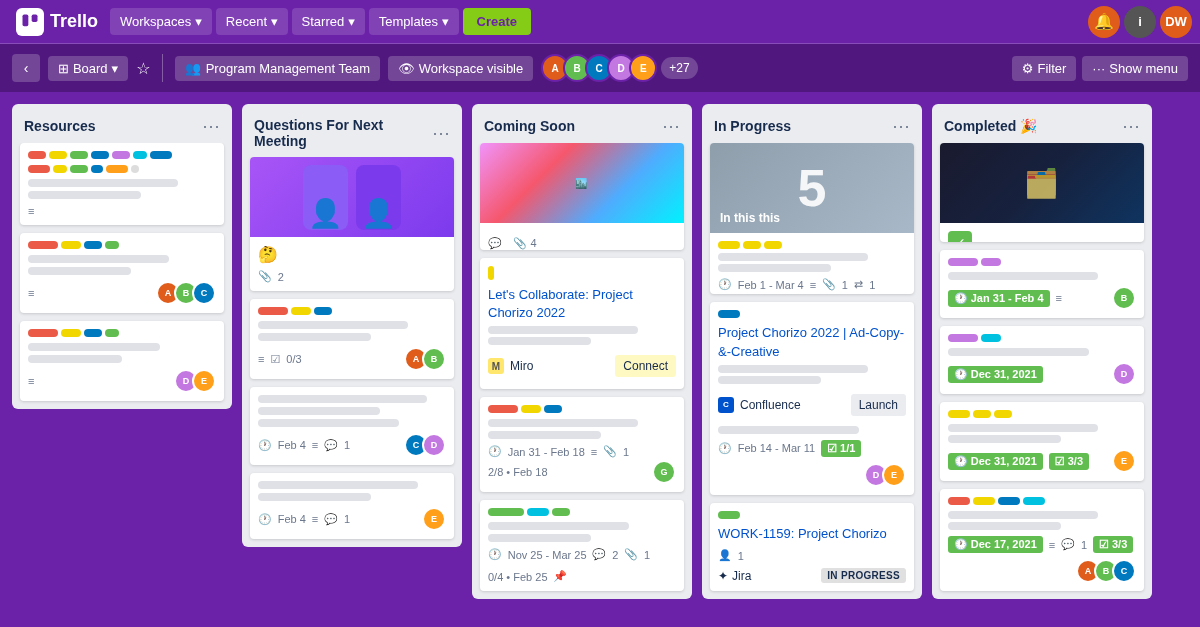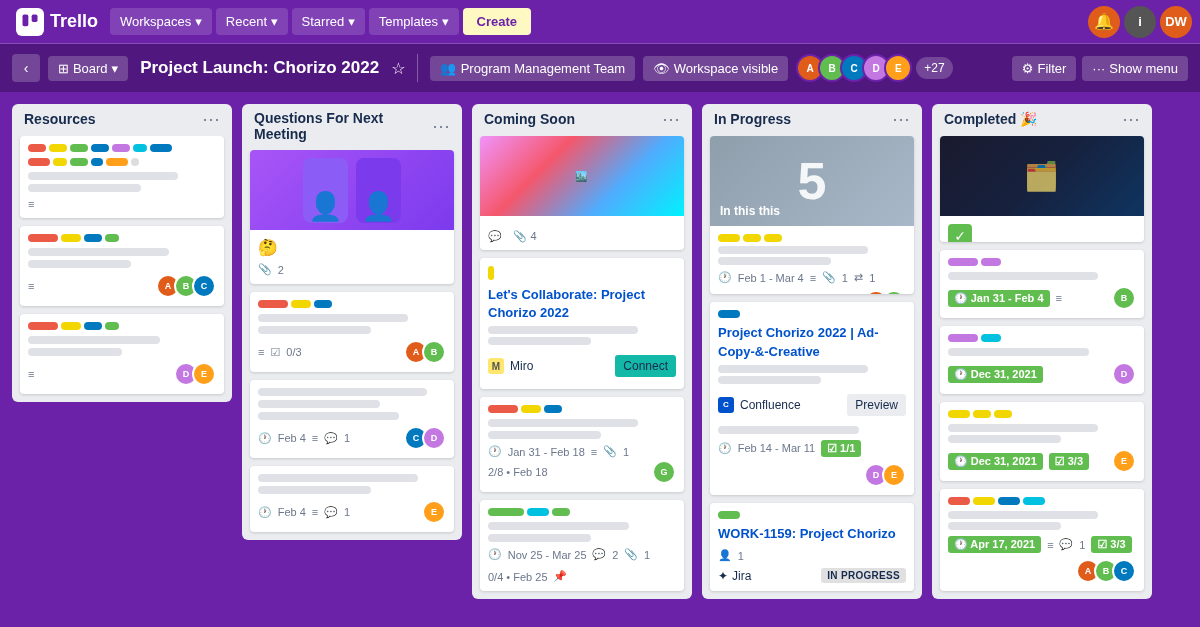--- a/index.html
+++ b/index.html
@@ -20,21 +20,21 @@
       color: white; font-weight: bold; font-size: 18px; padding: 0 8px;
     }
     .nav-logo .logo-icon { width: 28px; height: 28px; background: white; border-radius: 6px; display:flex; align-items:center; justify-content:center; }
     .nav-logo .logo-icon svg { width: 20px; height: 20px; }
     .nav-btn {
       background: rgba(255,255,255,0.15); color: white; border: none;
       padding: 6px 10px; border-radius: 4px; font-size: 13px; cursor: pointer;
       display: flex; align-items: center; gap: 4px;
     }
     .nav-create {
-      background: #fef9c3; color: #6b21a8; border: none;
+      background: #84cc16; color: #6b21a8; border: none;
       padding: 6px 14px; border-radius: 4px; font-size: 13px; font-weight: 600; cursor: pointer;
     }
     .nav-spacer { flex: 1; }
     .nav-search {
       background: rgba(255,255,255,0.9); border: none; border-radius: 4px;
       padding: 6px 10px 6px 30px; font-size: 13px; width: 180px; color: #333;
     }
     .search-wrap { position: relative; }
     .search-wrap::before { content: '🔍'; position: absolute; left: 8px; top: 50%; transform: translateY(-50%); font-size: 12px; }
     .nav-icon-btn {
@@ -123,55 +123,55 @@
       background: #ebecf0;
       border-radius: 6px;
       width: 220px;
       min-width: 220px;
       max-height: 100%;
       display: flex;
       flex-direction: column;
     }
     .list-header {
       display: flex; justify-content: space-between; align-items: center;
-      padding: 6px 12px 8px;
+      padding: 13px 12px 8px;
       font-size: 14px; font-weight: 700; color: #172b4d;
     }
     .list-menu-btn {
       background: none; border: none; cursor: pointer;
       color: #6b778c; font-size: 18px; line-height: 1;
     }
     .list-cards { padding: 0 8px 8px; overflow-y: auto; display: flex; flex-direction: column; gap: 8px; }
 
     
     .card {
       background: white; border-radius: 4px;
       box-shadow: 0 1px 3px rgba(0,0,0,0.15);
       padding: 8px;
       cursor: pointer;
       font-size: 12px;
       color: #172b4d;
     }
-    .card-title { font-size: 13px; color: #172b4d; line-height: 1.4; margin-bottom: 4px; font-weight: bold; }
+    .card-title { font-size: 13px; color: #172b4d; line-height: 1.4; margin-bottom: 4px; }
     .card-title a { color: #0052cc; text-decoration: none; }
     .card-meta { display: flex; align-items: center; gap: 6px; flex-wrap: wrap; margin-top: 6px; color: #6b778c; font-size: 11px; }
     .card-avatars { display: flex; margin-left: auto; }
     .card-avatar {
       width: 24px; height: 24px; border-radius: 50%;
       border: 2px solid white; margin-left: -6px; display: flex;
       align-items: center; justify-content: center; font-size: 9px; font-weight: bold;
     }
     .card-avatar:first-child { margin-left: 0; }
     .badge {
       padding: 2px 6px; border-radius: 3px; font-size: 11px; font-weight: 600;
       display: inline-flex; align-items: center; gap: 3px;
     }
     .badge-green { background: #61bd4f; color: white; }
     .connect-btn {
-      background: #14b8a6; border: none; padding: 4px 8px; border-radius: 3px;
+      background: #fef9c3; border: none; padding: 4px 8px; border-radius: 3px;
       font-size: 12px; cursor: pointer; color: #172b4d;
     }
     .preview-btn {
       background: #ebecf0; border: none; padding: 4px 8px; border-radius: 3px;
       font-size: 12px; cursor: pointer; color: #172b4d;
     }
     .in-progress-badge {
       background: #e0e0e0; color: #172b4d; padding: 2px 6px;
       border-radius: 3px; font-size: 10px; font-weight: 600; letter-spacing: 0.3px;
     }
@@ -225,21 +225,20 @@
   <div class="nav-avatar">DW</div>
 </nav>
 
 <div class="board-header">
   <button class="board-back-btn">‹</button>
   <button class="board-type-btn">
     <span>⊞</span>
     <span>Board</span>
     <span>▾</span>
   </button>
-  <span class="board-title">Project Launch: Chorizo 2022</span>
   <button class="board-star">☆</button>
   <div class="board-divider"></div>
   <button class="board-team-btn">
     <span>👥</span>
     <span>Program Management Team</span>
   </button>
   <button class="board-visibility-btn">
     <span>👁</span>
     <span>Workspace visible</span>
   </button>
@@ -546,21 +545,21 @@
           <a href="#">Project Chorizo 2022 | Ad-Copy-&amp;-Creative</a>
         </div>
         <div style="height:8px;background:#dfe1e6;border-radius:4px;width:80%;margin-bottom:3px;"></div>
         <div style="height:8px;background:#dfe1e6;border-radius:4px;width:55%;margin-bottom:6px;"></div>
 
         <div class="card-integrate-row">
           <div style="display:flex;align-items:center;gap:6px;">
             <div style="width:16px;height:16px;background:#0052cc;border-radius:3px;display:flex;align-items:center;justify-content:center;font-size:8px;color:white;font-weight:bold;">C</div>
             <span>Confluence</span>
           </div>
-          <button class="preview-btn">Preview</button>
+          <button class="preview-btn">Launch</button>
         </div>
         <div style="height:8px;background:#dfe1e6;border-radius:4px;width:75%;margin-bottom:3px;margin-top:6px;"></div>
         <div class="card-meta">
           <span>🕐</span>
           <span>Feb 14 - Mar 11</span>
           <span class="badge badge-green">☑ 1/1</span>
           <div class="card-avatars" style="margin-left:auto;">
             <div class="card-avatar" style="background:#c377e0;color:white;">D</div>
             <div class="card-avatar" style="background:#ff9f1a;color:white;">E</div>
           </div>
@@ -655,21 +654,21 @@
       <div class="card">
         <div style="display:flex;gap:3px;margin-bottom:6px;">
           <div style="width:22px;height:8px;border-radius:4px;background:#eb5a46;"></div>
           <div style="width:22px;height:8px;border-radius:4px;background:#f2d600;"></div>
           <div style="width:22px;height:8px;border-radius:4px;background:#0079bf;"></div>
           <div style="width:22px;height:8px;border-radius:4px;background:#00c2e0;"></div>
         </div>
         <div style="height:8px;background:#dfe1e6;border-radius:4px;width:80%;margin-bottom:3px;"></div>
         <div style="height:8px;background:#dfe1e6;border-radius:4px;width:60%;margin-bottom:3px;"></div>
         <div class="card-meta">
-          <span class="badge badge-green">🕐 Apr 17, 2021</span>
+          <span class="badge badge-green">🕐 Dec 17, 2021</span>
           <span>≡</span>
           <span>💬</span>
           <span>1</span>
           <span class="badge badge-green">☑ 3/3</span>
         </div>
         <div style="margin-top:6px;display:flex;">
           <div class="card-avatars" style="margin-left:auto;">
             <div class="card-avatar" style="background:#e05c1a;color:white;">A</div>
             <div class="card-avatar" style="background:#61bd4f;color:white;">B</div>
             <div class="card-avatar" style="background:#0079bf;color:white;">C</div>

